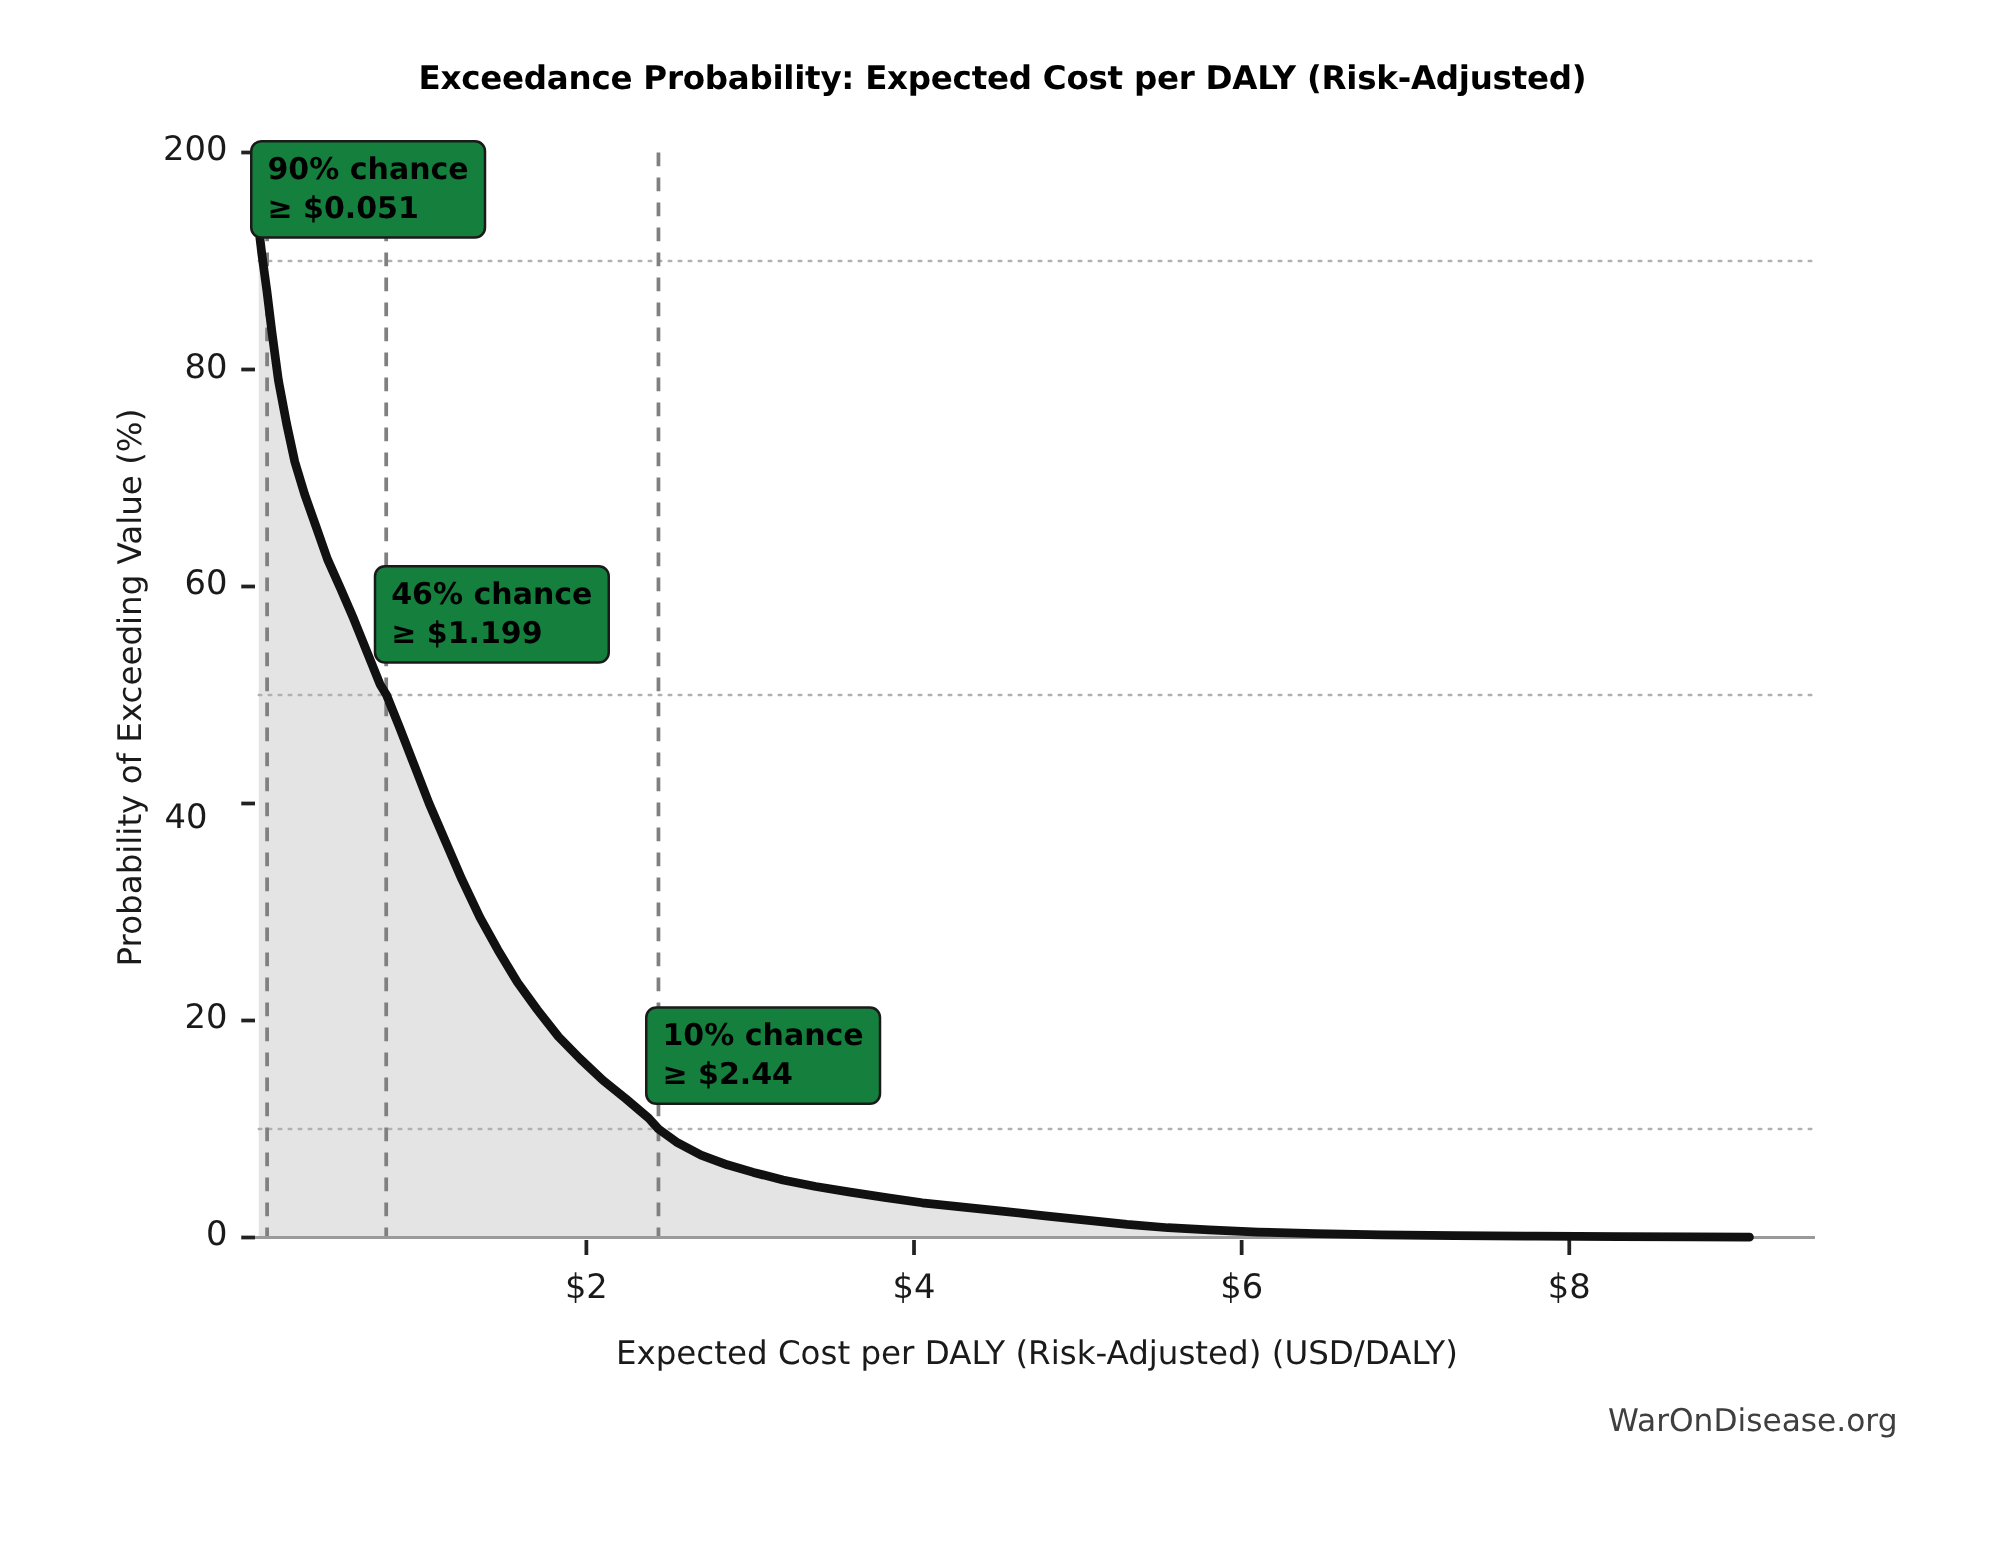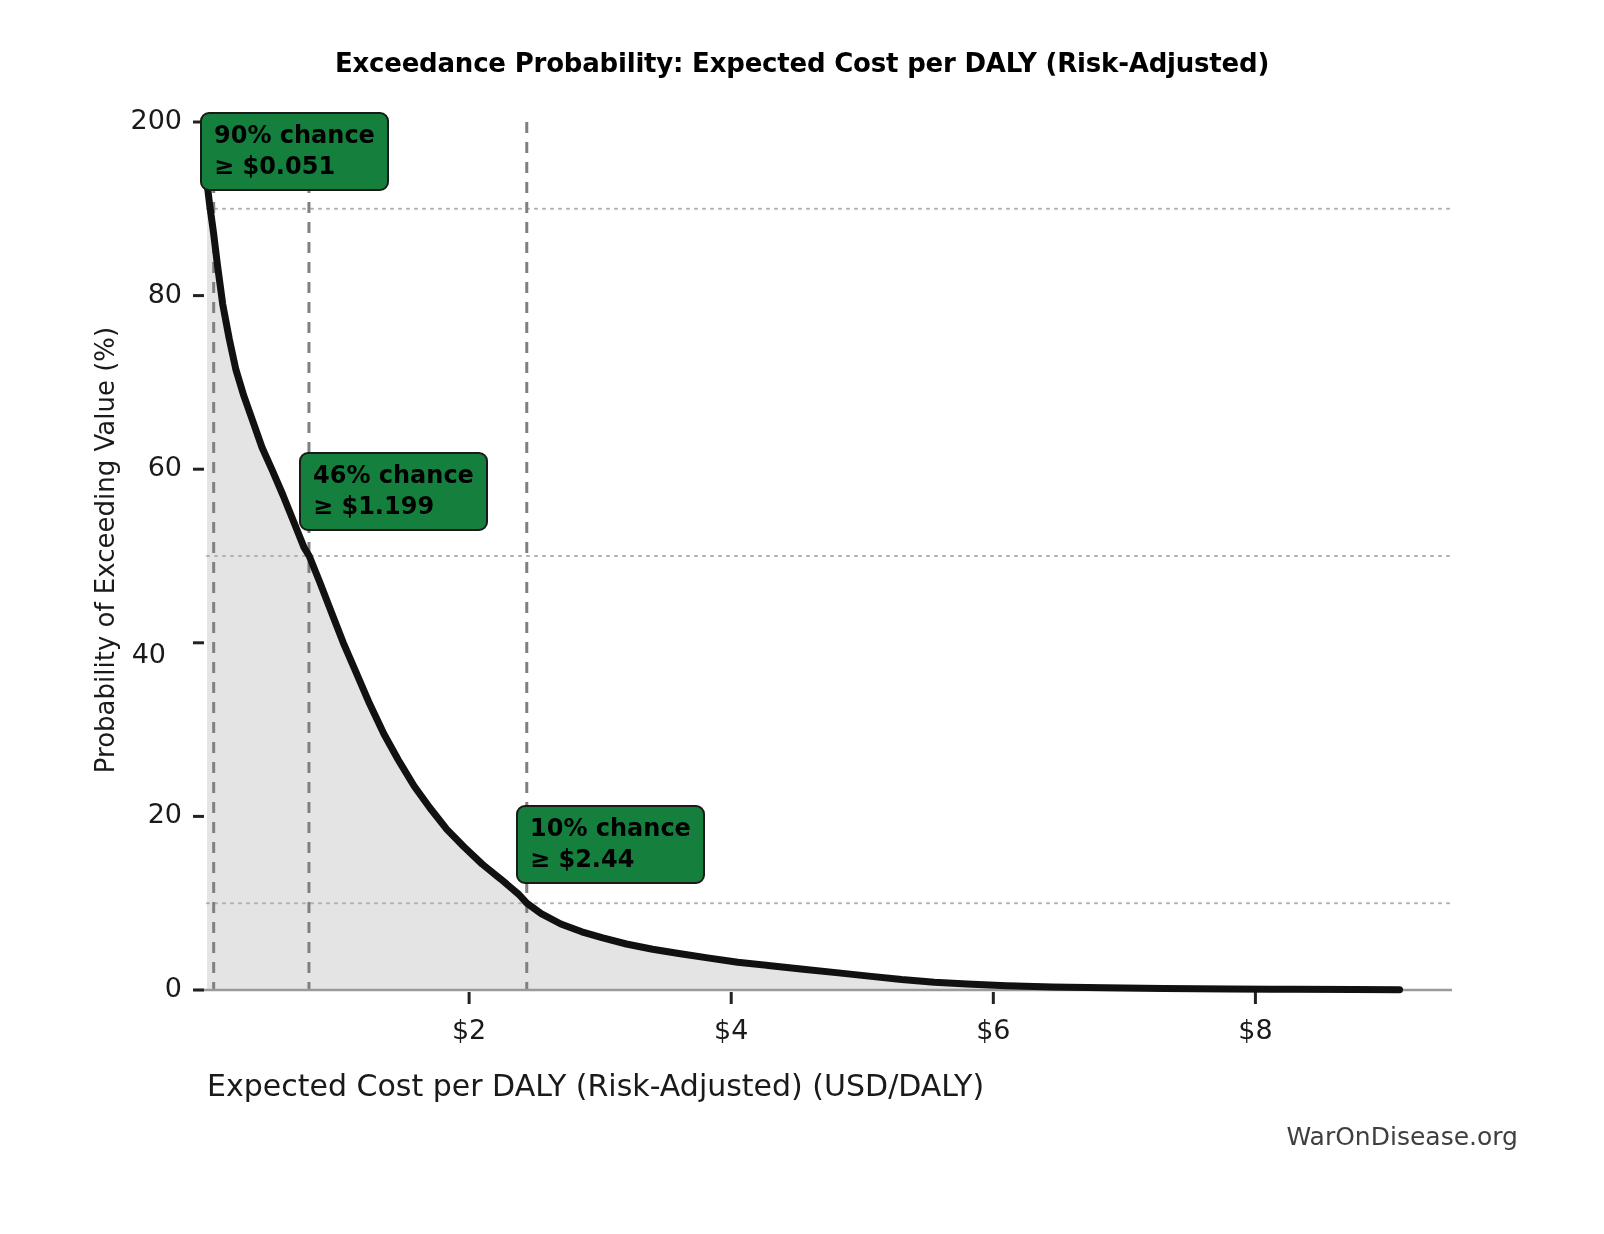--- a/index.html
+++ b/index.html
@@ -34,21 +34,22 @@
     letter-spacing: -0.2px;
     color: #000000;
     font-family: "DejaVu Sans", sans-serif;
   }
 
   .x-axis-label {
     position: absolute;
     left: 207px;
     top: 1068px;
     width: 1245px;
-    font-size: 30px;
+    text-align: center;
+    font-size: 26px;
     color: #1a1a1a;
     font-family: "DejaVu Sans", sans-serif;
   }
 
   .y-axis-label {
     position: absolute;
     left: -300px;
     top: 540px;
     width: 800px;
     text-align: center;

